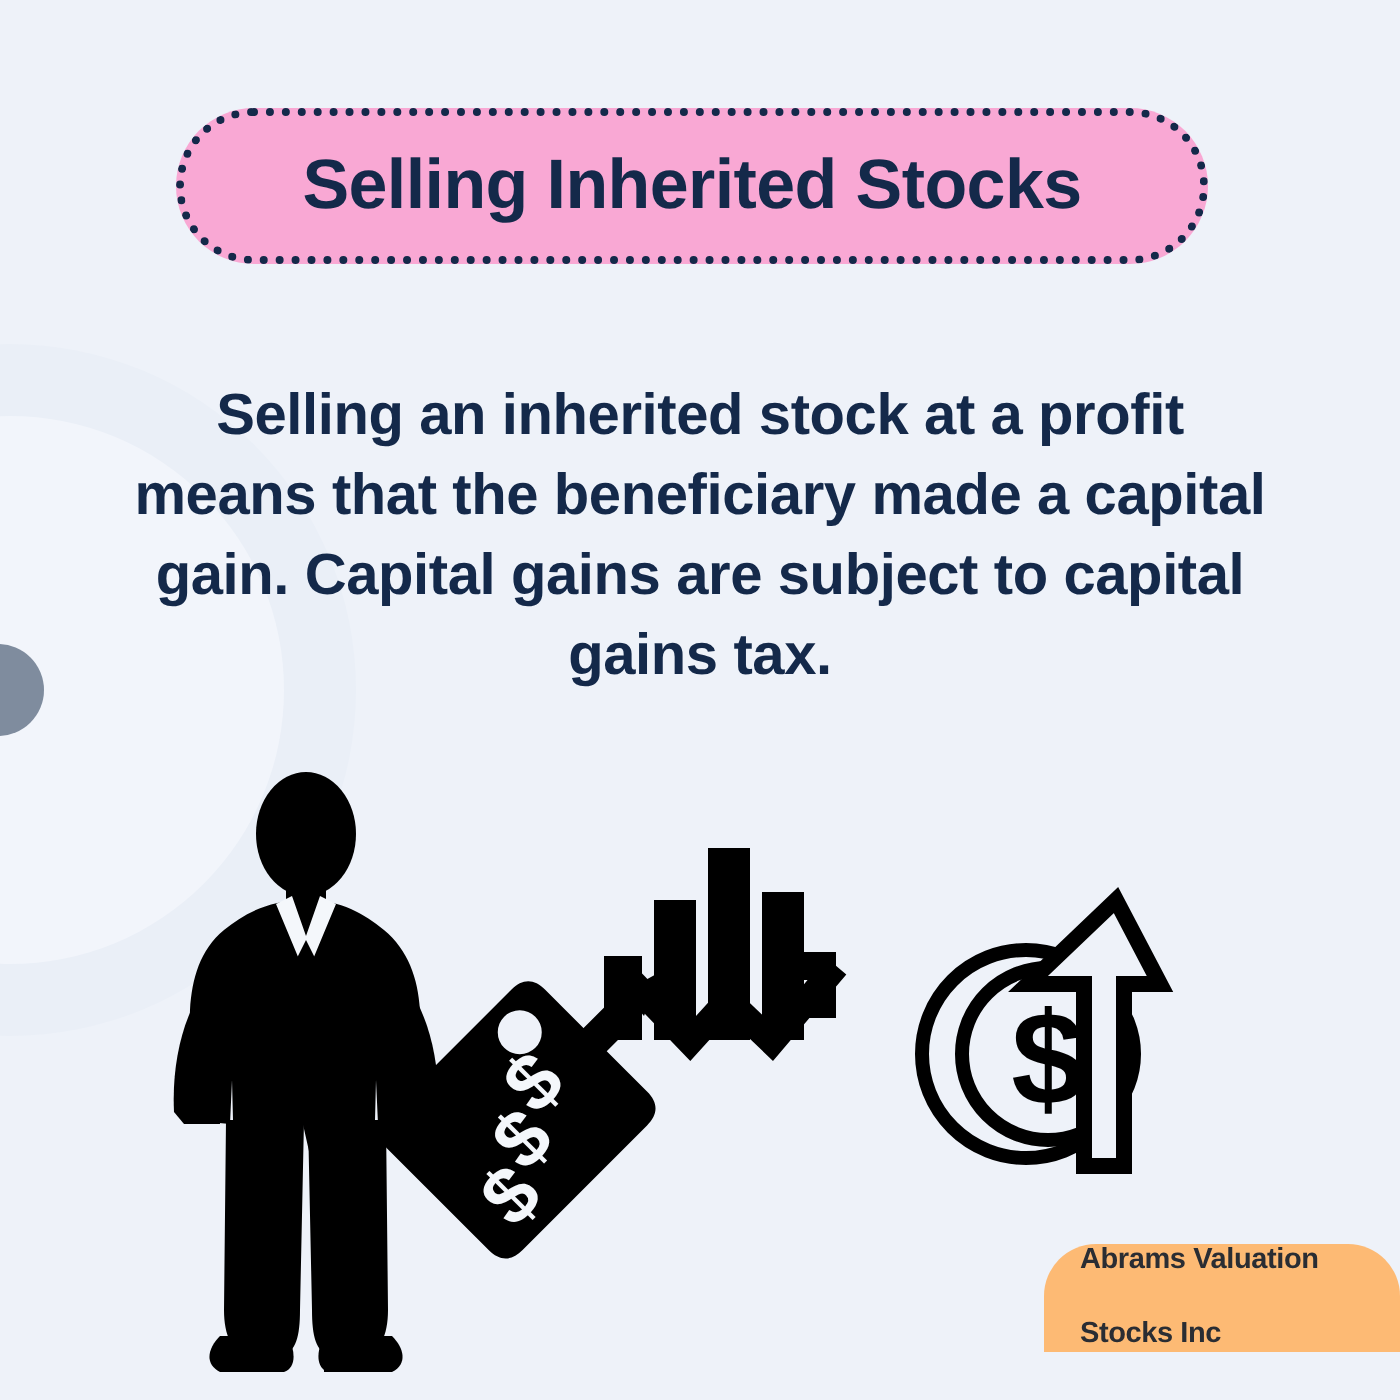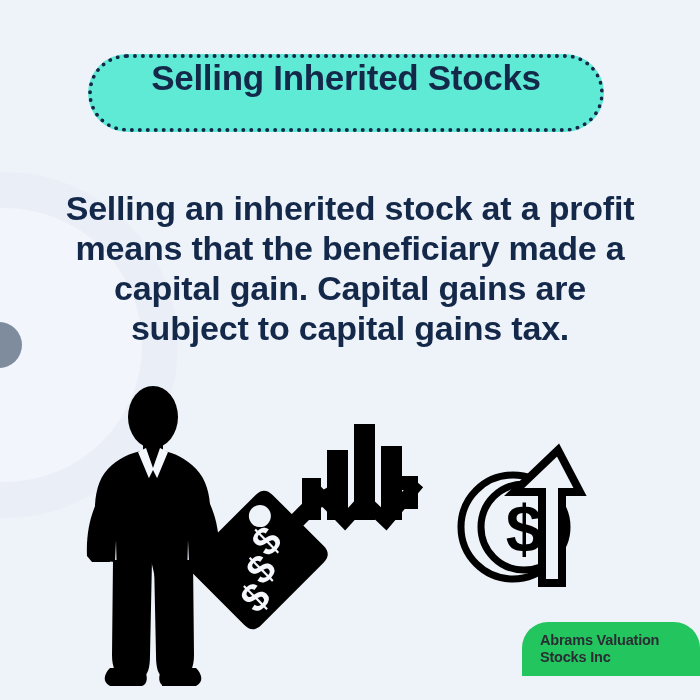--- a/index.html
+++ b/index.html
@@ -52,41 +52,41 @@
   
   .title-pill {
     position: absolute;
     left: 88px;
     top: 54px;
     width: 516px;
     height: 78px;
     box-sizing: border-box;
     border: 4px dotted #14294a;
     border-radius: 42px;
-    background: #5eead4;
+    background: #f9a8d4;
     display: flex;
-    align-items: flex-start;
+    align-items: center;
     justify-content: center;
   }
   .title-text {
     font-size: 35px;
     font-weight: bold;
     color: #14294a;
     letter-spacing: -0.3px;
     white-space: nowrap;
   }
 
   
   .body-copy {
     position: absolute;
     left: 60px;
     top: 188px;
     width: 580px;
     text-align: center;
-    font-size: 34px;
+    font-size: 29px;
     font-weight: bold;
     line-height: 40px;
     color: #14294a;
     letter-spacing: -0.2px;
   }
 
   
   .illustration {
     position: absolute;
     left: 0;
@@ -96,25 +96,25 @@
     pointer-events: none;
   }
 
   
   .logo-badge {
     position: absolute;
     left: 522px;
     top: 622px;
     width: 178px;
     height: 54px;
-    background: #22c55e;
+    background: #fdba74;
     border-radius: 26px 26px 0 0;
     display: flex;
     flex-direction: column;
-    justify-content: center;
+    justify-content: space-between;
     padding-left: 18px;
     box-sizing: border-box;
   }
   .logo-line {
     font-size: 14.5px;
     font-weight: bold;
     color: #2a2d33;
     line-height: 17px;
     letter-spacing: -0.2px;
   }

